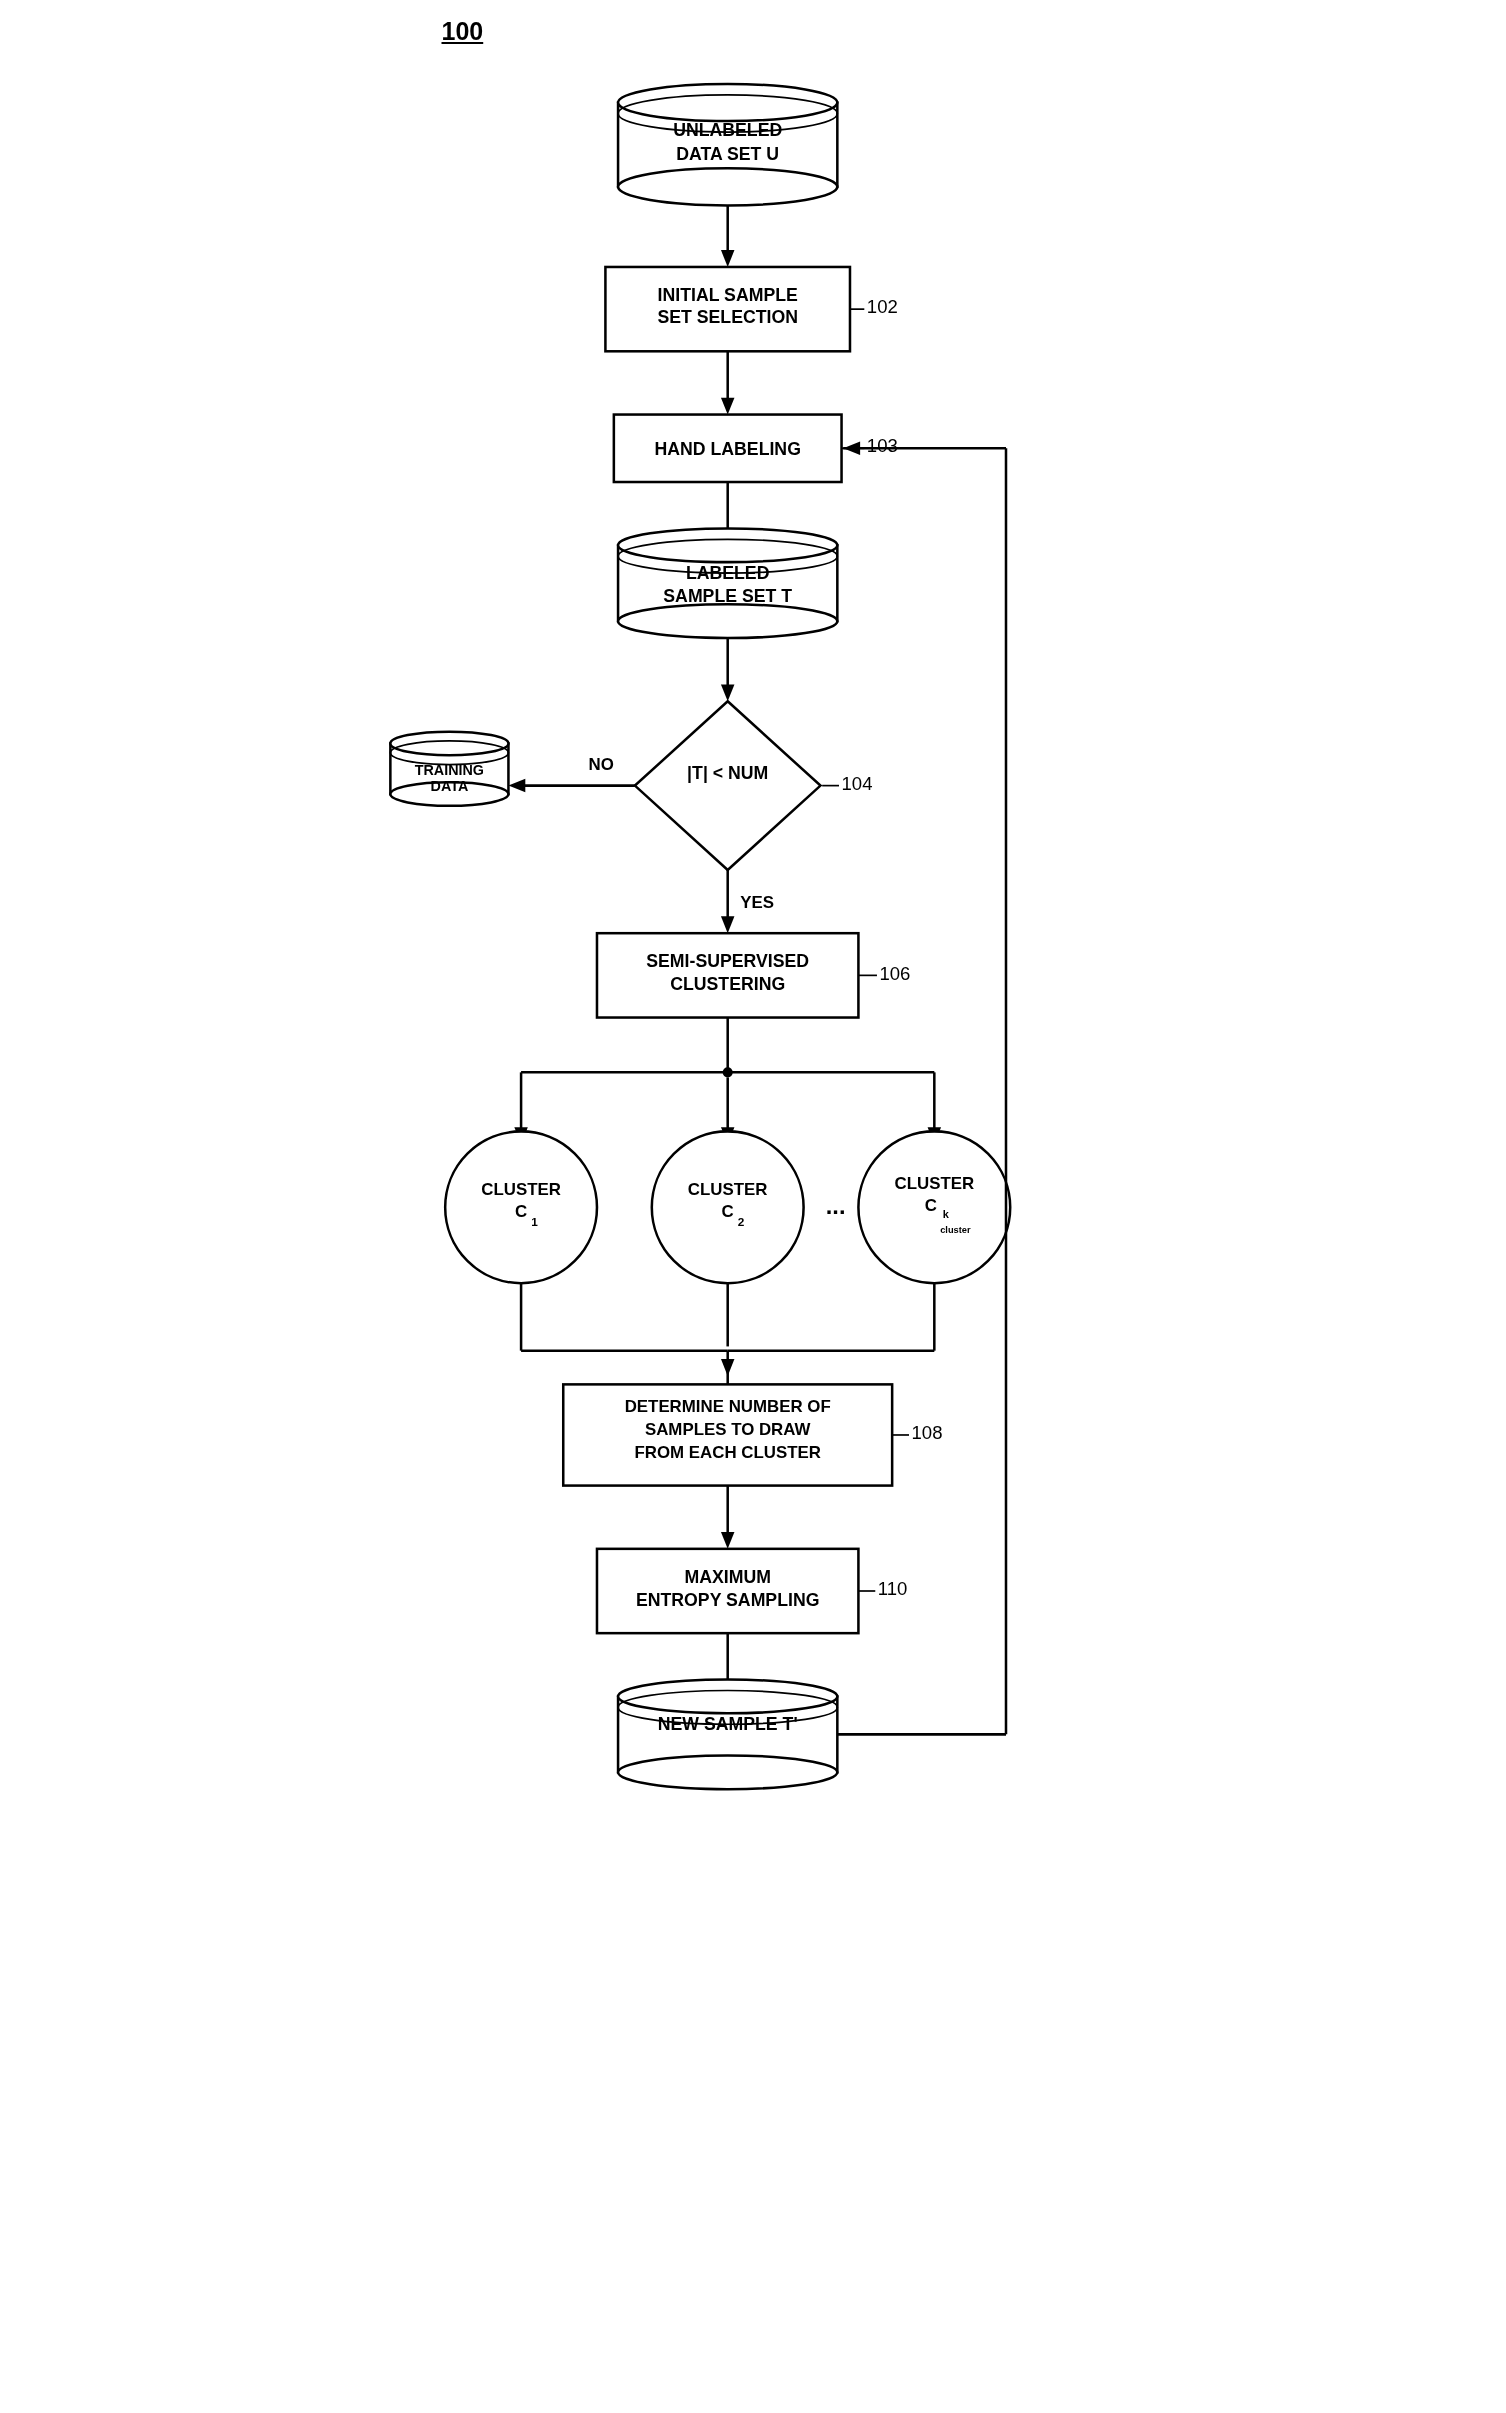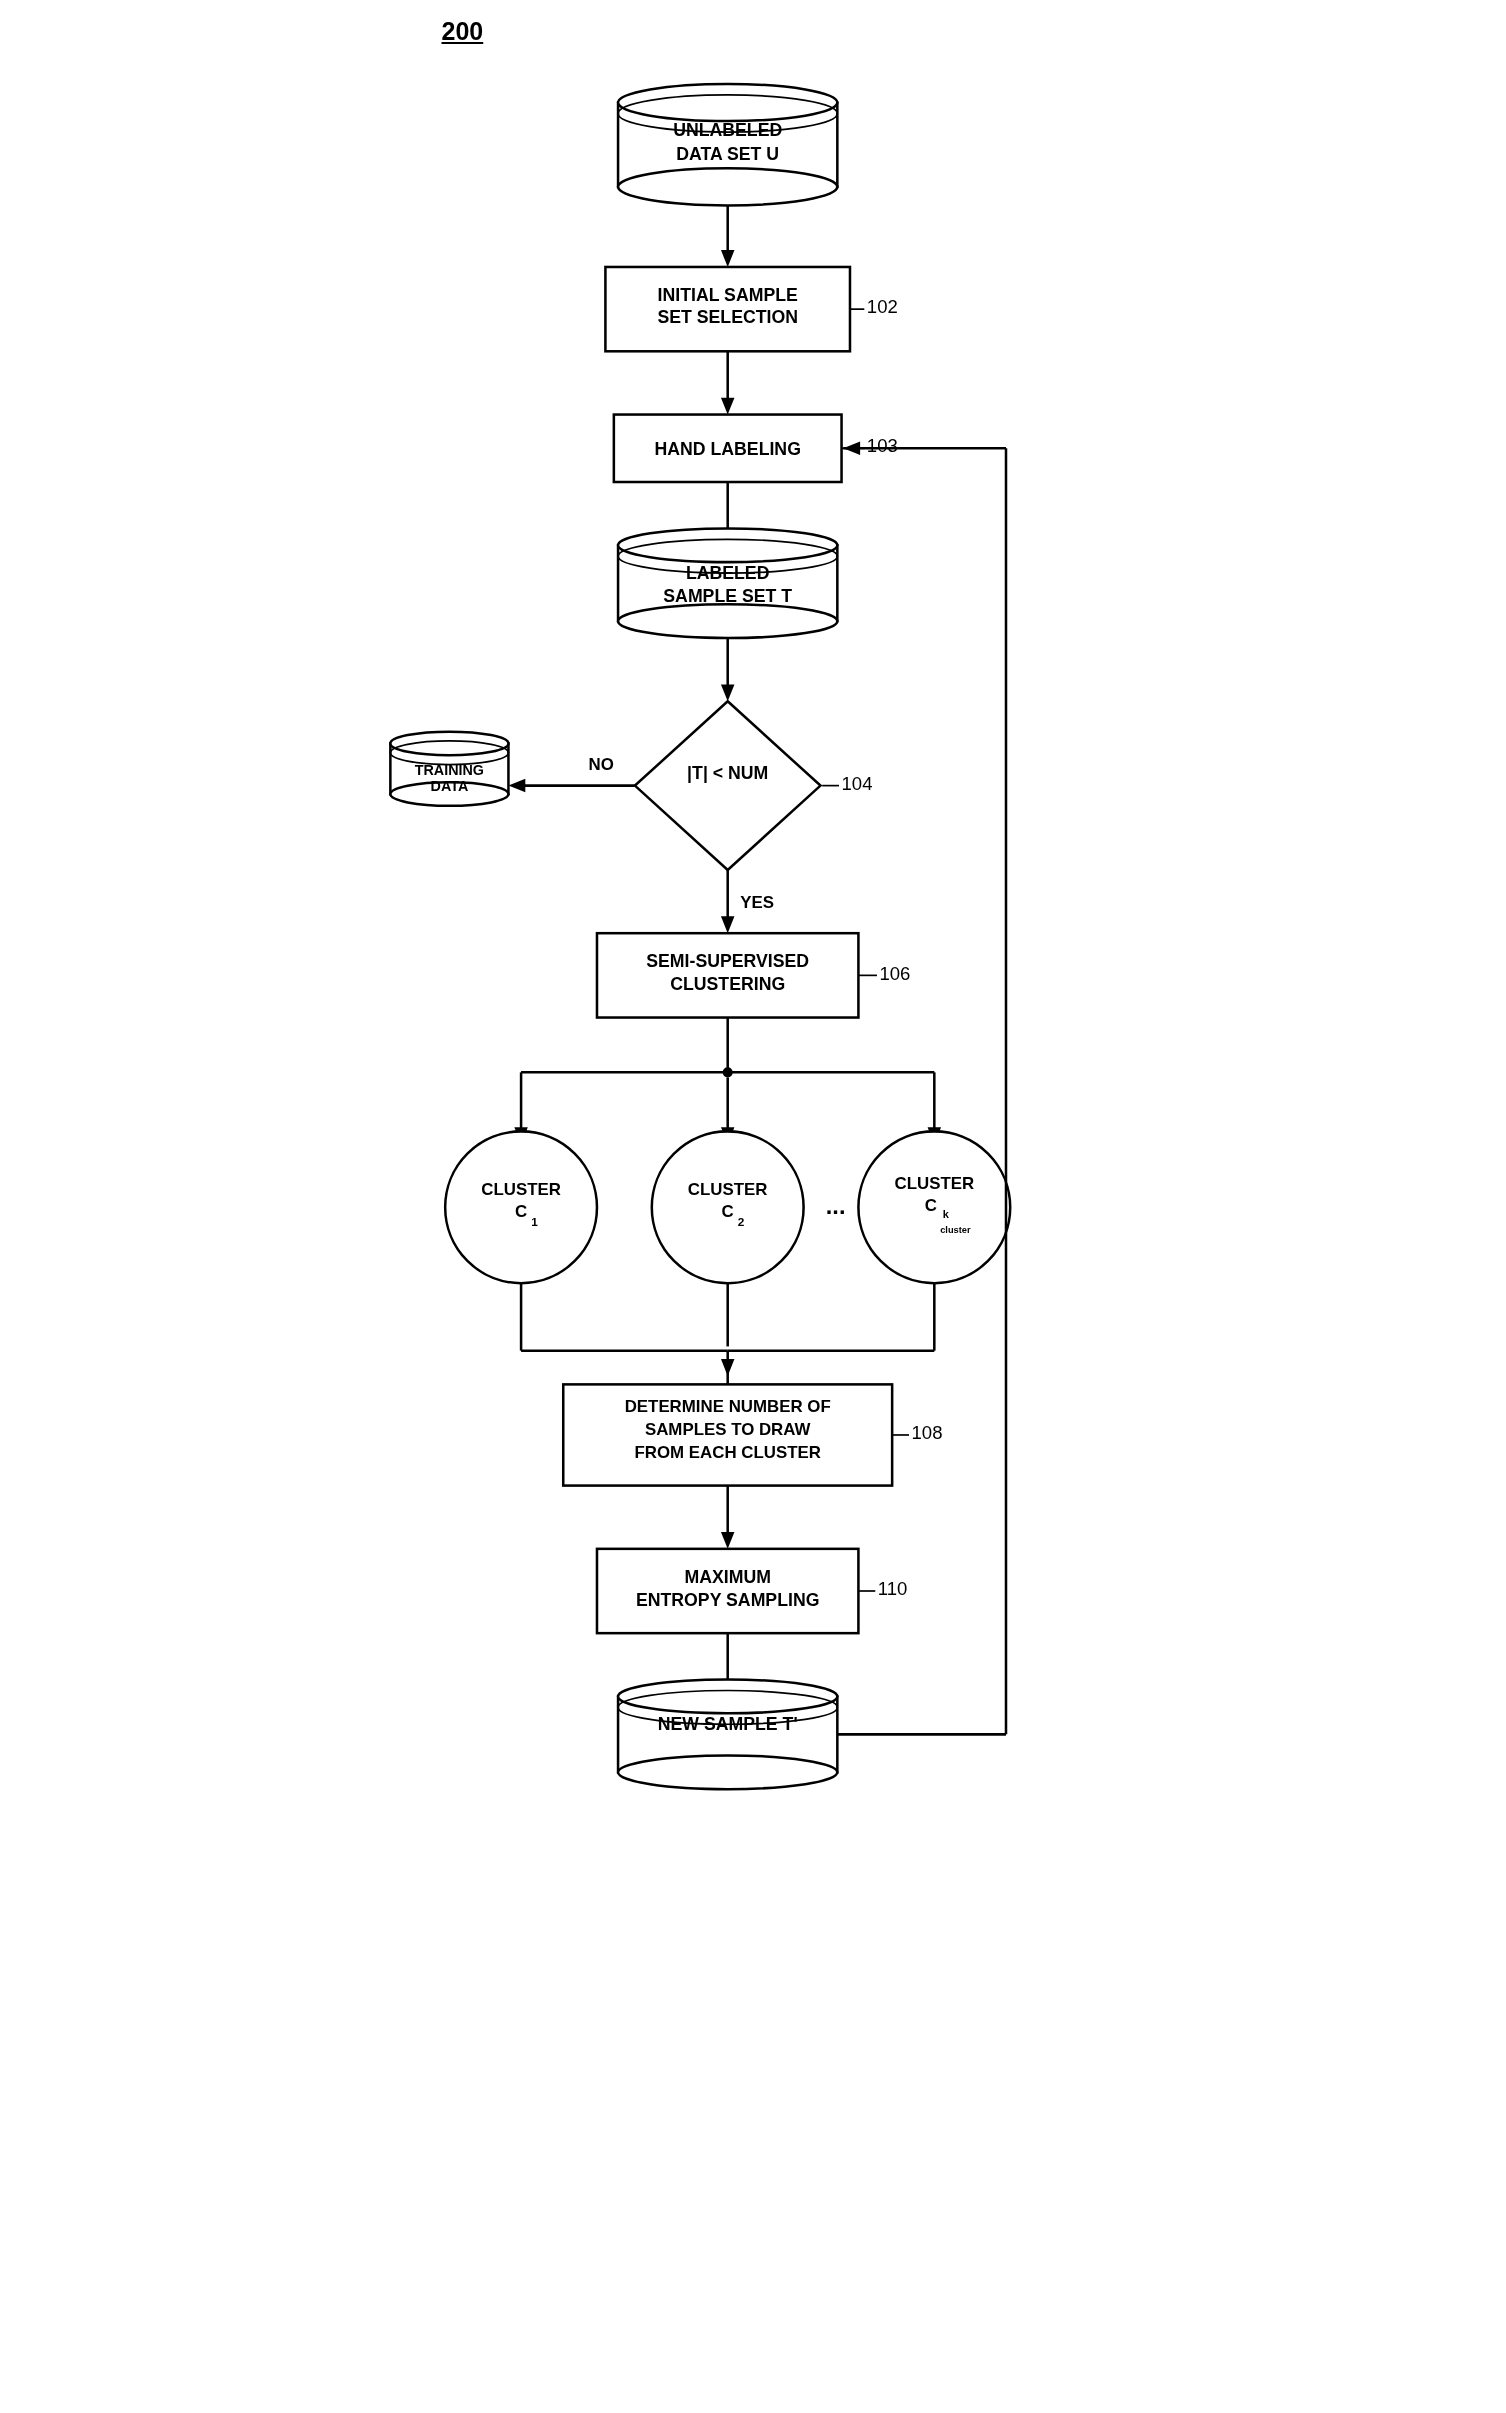--- a/index.html
+++ b/index.html
@@ -25,21 +25,21 @@
       font-size: 23.6px;
       font-weight: bold;
       top: 17px;
       left: 84px;
     }
   </style>
 </head>
 <body>
 
 <div class="diagram-container">
-  <span class="ref-label" style="position:absolute; top:-34px; left:68px; font-size:25px; font-weight:bold; text-decoration:underline;">200</span>
+  <span class="ref-label" style="position:absolute; top:-34px; left:68px; font-size:25px; font-weight:bold; text-decoration:underline;">100</span>
 
   
   <svg width="759" height="2321" viewBox="0 0 900 2750" xmlns="http://www.w3.org/2000/svg" style="font-family: Arial, sans-serif; font-weight: bold;">
 
     <rect x="290" y="60" width="260" height="100" fill="white" stroke="black" stroke-width="3"></rect>
 
     <ellipse cx="420" cy="60" rx="130" ry="22" fill="white" stroke="black" stroke-width="3"></ellipse>
 
     <ellipse cx="420" cy="160" rx="130" ry="22" fill="white" stroke="black" stroke-width="3"></ellipse>
 

